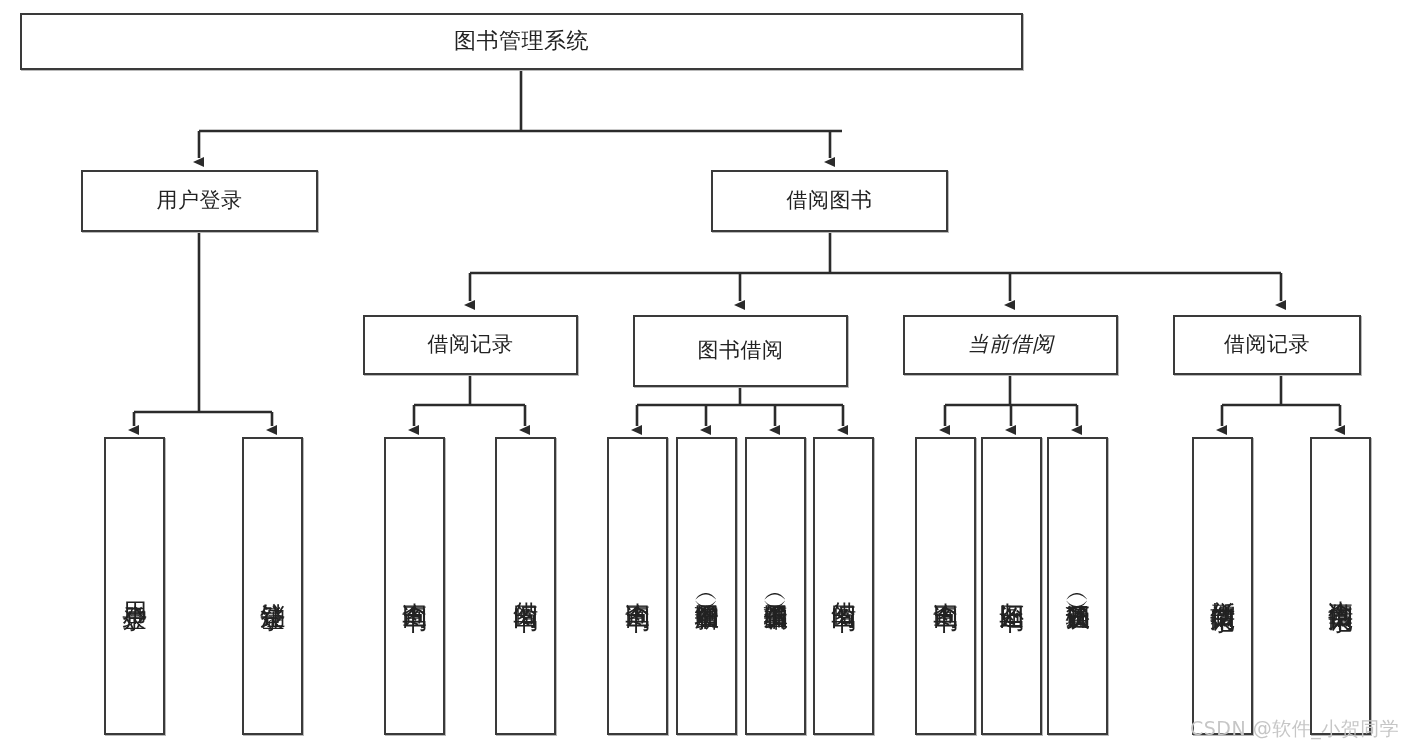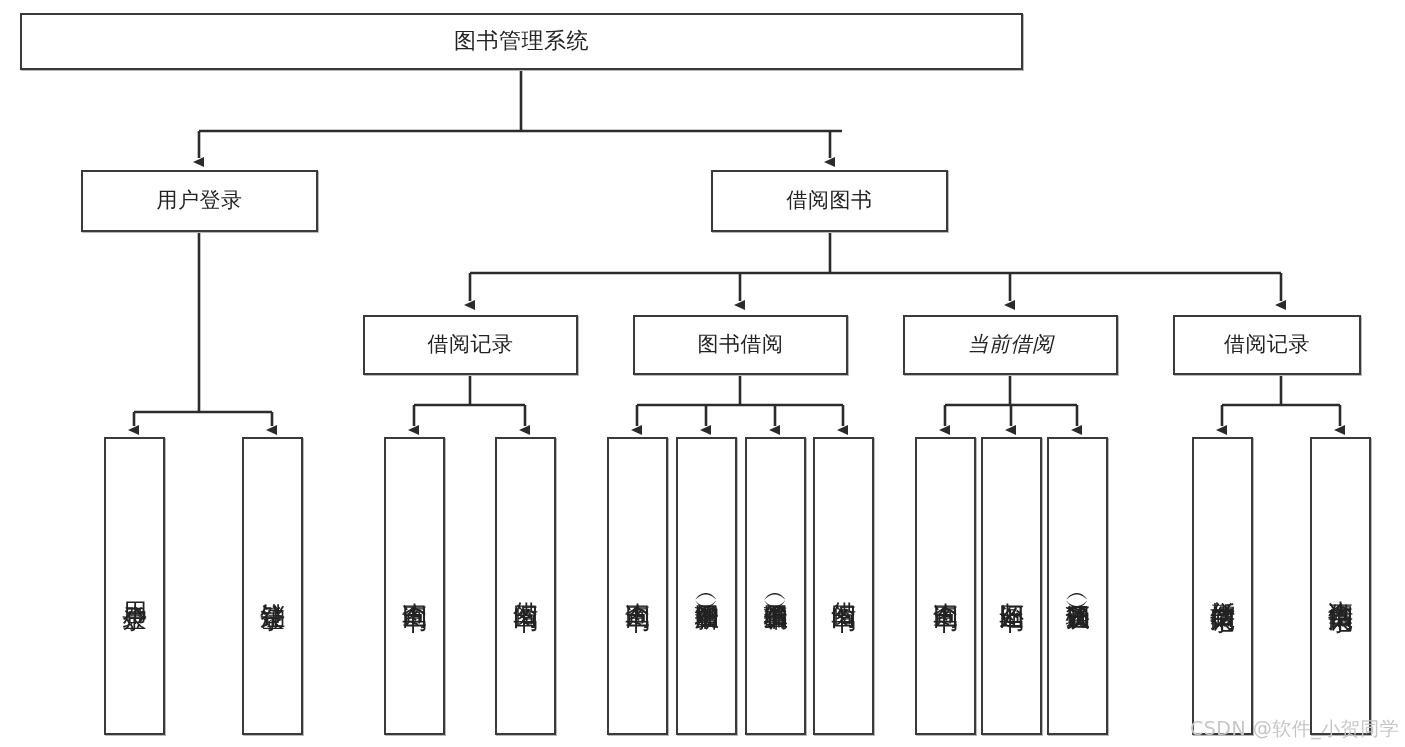--- a/index.html
+++ b/index.html
@@ -114,21 +114,21 @@
   <div class="node horiz" style="left:81px;top:170px;width:237px;height:62px;">
     <span class="lbl">用户登录</span>
   </div>
   <div class="node horiz" style="left:711px;top:170px;width:237px;height:62px;">
     <span class="lbl">借阅图书</span>
   </div>
 
   <div class="node horiz" style="left:363px;top:315px;width:215px;height:60px;">
     <span class="lbl">借阅记录</span>
   </div>
-  <div class="node horiz" style="left:633px;top:315px;width:215px;height:60px;">
+  <div class="node horiz" style="left:633px;top:315px;width:215px;height:72px;">
     <span class="lbl">图书借阅</span>
   </div>
   <div class="node horiz" style="left:903px;top:315px;width:215px;height:60px;font-style:italic;">
     <span class="lbl">当前借阅</span>
   </div>
   <div class="node horiz" style="left:1173px;top:315px;width:188px;height:60px;">
     <span class="lbl">借阅记录</span>
   </div>
 
   <div class="node vert" style="left:104px;top:437px;width:61px;height:298px;">

